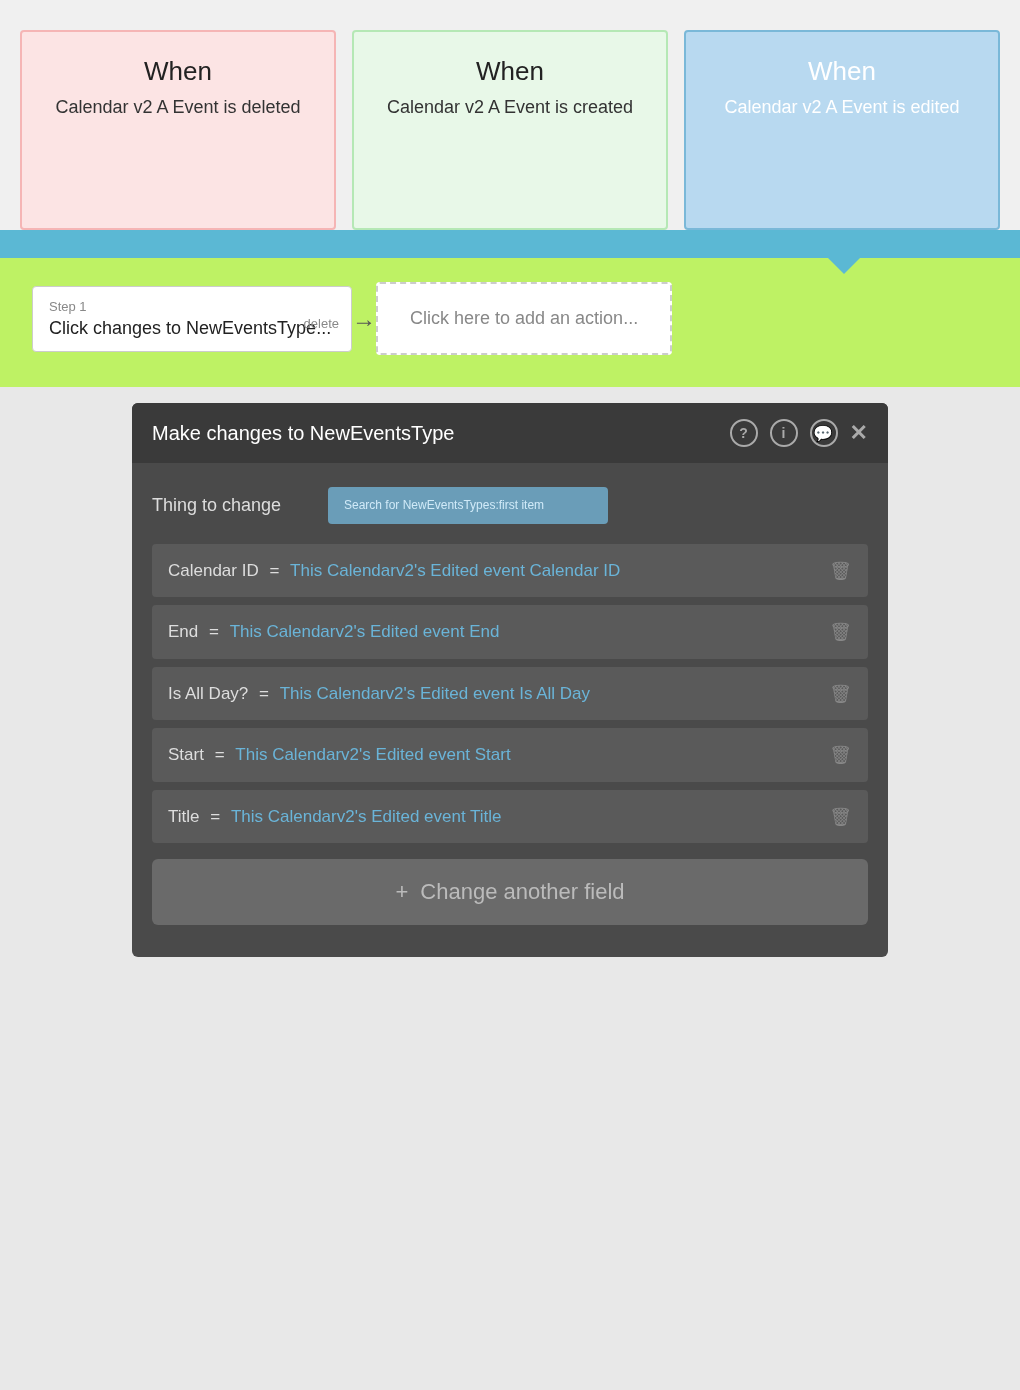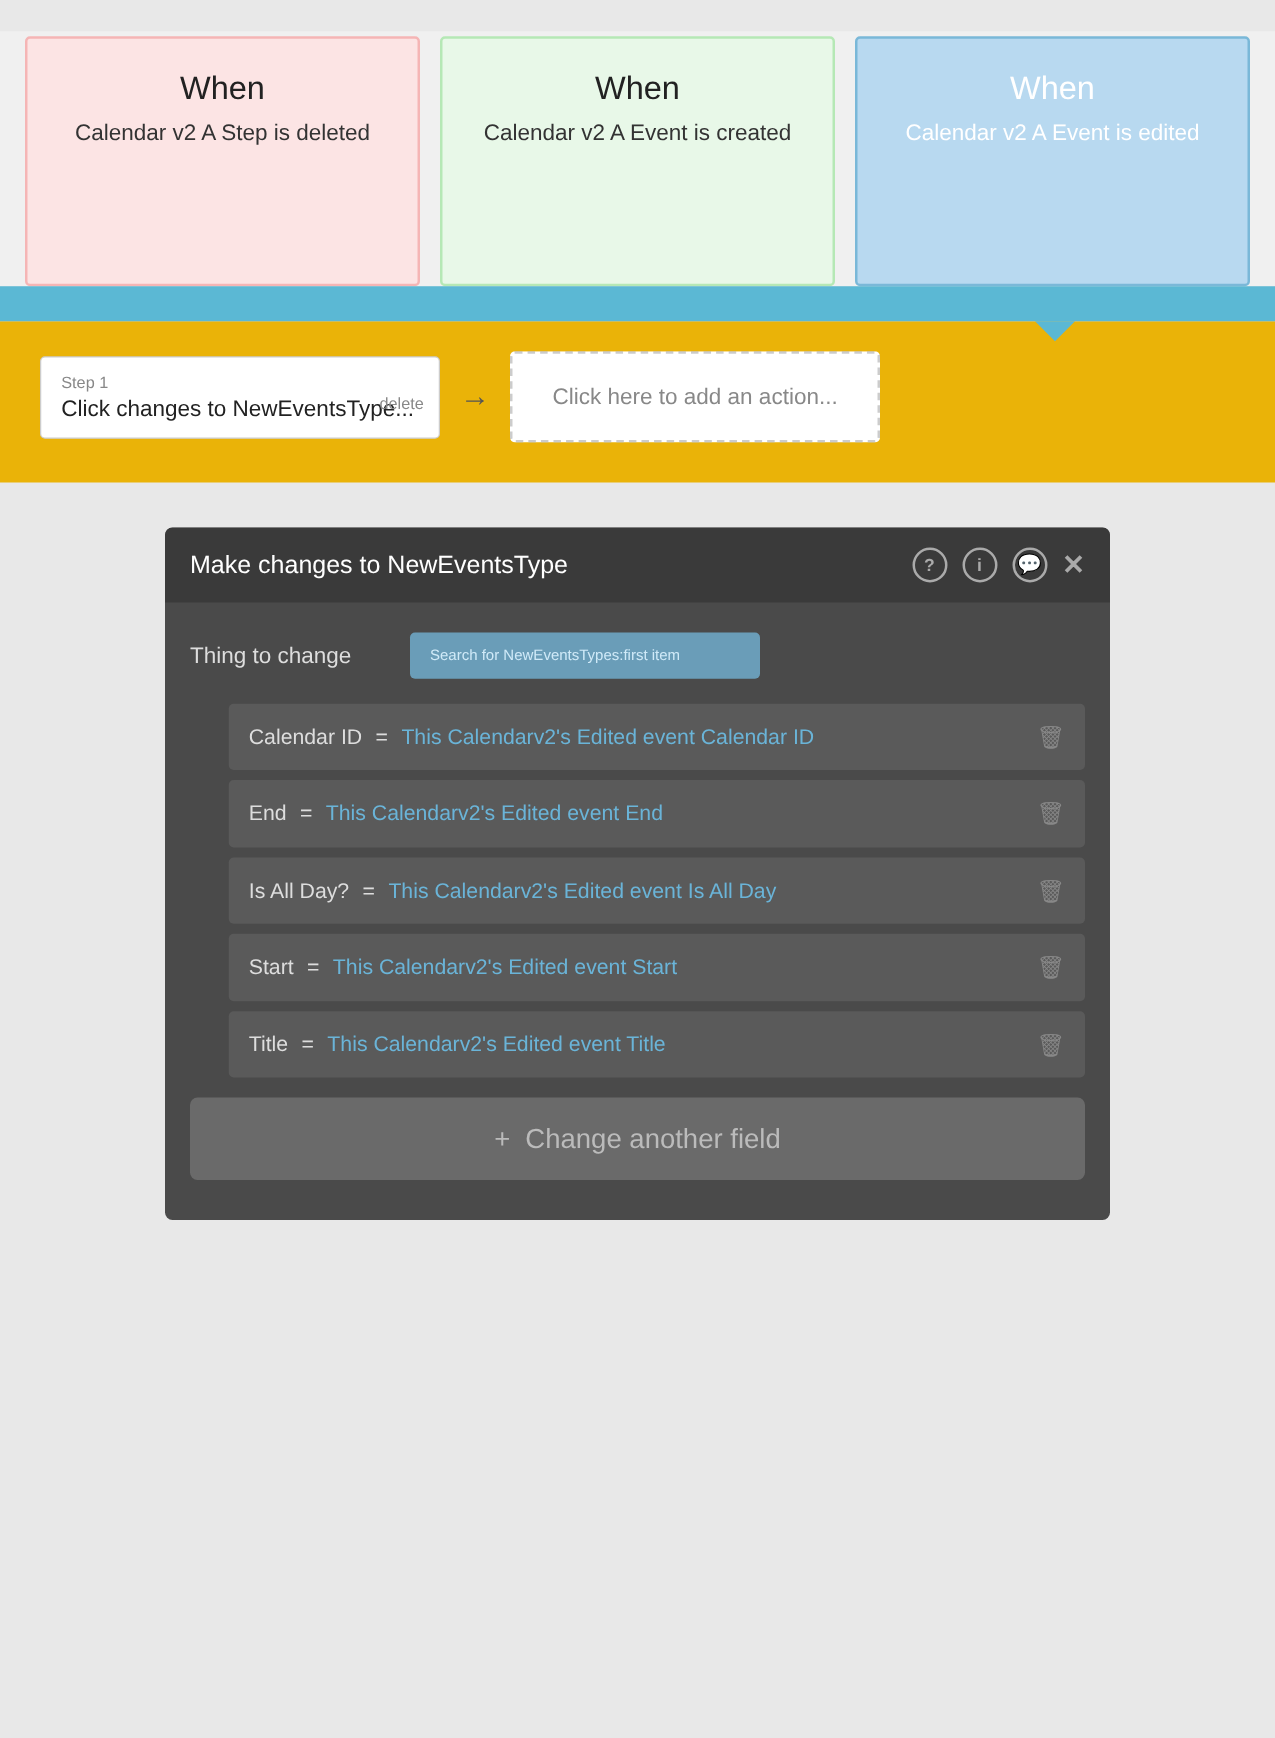--- a/index.html
+++ b/index.html
@@ -6,25 +6,24 @@
     body {
       font-family: -apple-system, BlinkMacSystemFont, 'Segoe UI', Arial, sans-serif;
       background: #e8e8e8;
       width: 1020px;
       min-height: 1390px;
     }
 
     
     .top-section {
       background: #f0f0f0;
-      padding: 4px 20px 0 20px;
+      padding: 30px 20px 0 20px;
       display: flex;
       gap: 16px;
       align-items: flex-start;
-      margin-top: 25px;
     }
 
     .trigger-card {
       flex: 1;
       border-radius: 4px;
       padding: 24px 16px;
       text-align: center;
       min-height: 200px;
       display: flex;
       flex-direction: column;
@@ -88,26 +87,25 @@
       border-left: 16px solid transparent;
       border-right: 16px solid transparent;
       border-top: 16px solid #5bb8d4;
       position: absolute;
       bottom: -16px;
       right: 160px;
     }
 
     
     .steps-section {
-      background: #eab308;
+      background: #bef264;
       padding: 24px 32px 32px 32px;
       display: flex;
       align-items: center;
-      gap: 16px;
-      margin-bottom: 28px;
+      margin-bottom: 8px;
     }
 
     .step-box {
       border: 1px solid #ccc;
       border-radius: 4px;
       padding: 12px 16px;
       min-width: 320px;
       background: #fff;
       position: relative;
     }
@@ -233,21 +231,20 @@
 
     
     .field-row {
       background: #5a5a5a;
       border-radius: 4px;
       padding: 14px 16px;
       display: flex;
       align-items: flex-start;
       justify-content: space-between;
       margin-bottom: 8px;
-      margin-left: 31px;
     }
 
     .field-row-content {
       flex: 1;
       font-size: 17px;
       color: #ddd;
       line-height: 1.5;
     }
 
     .field-name {
@@ -303,21 +300,21 @@
     }
   </style>
 </head>
 <body>
 
 <div class="page-wrapper">
 
   <div class="top-section">
     <div class="trigger-card deleted">
       <div class="when-label">When</div>
-      <div class="when-desc">Calendar v2 A Step is deleted</div>
+      <div class="when-desc">Calendar v2 A Event is deleted</div>
     </div>
     <div class="trigger-card created">
       <div class="when-label">When</div>
       <div class="when-desc">Calendar v2 A Event is created</div>
     </div>
     <div class="trigger-card edited">
       <div class="when-label">When</div>
       <div class="when-desc">Calendar v2 A Event is edited</div>
     </div>
   </div>

